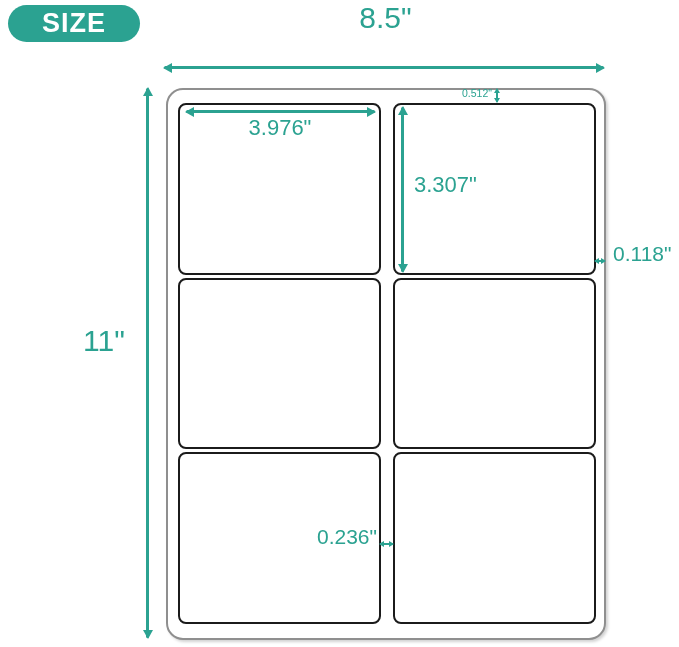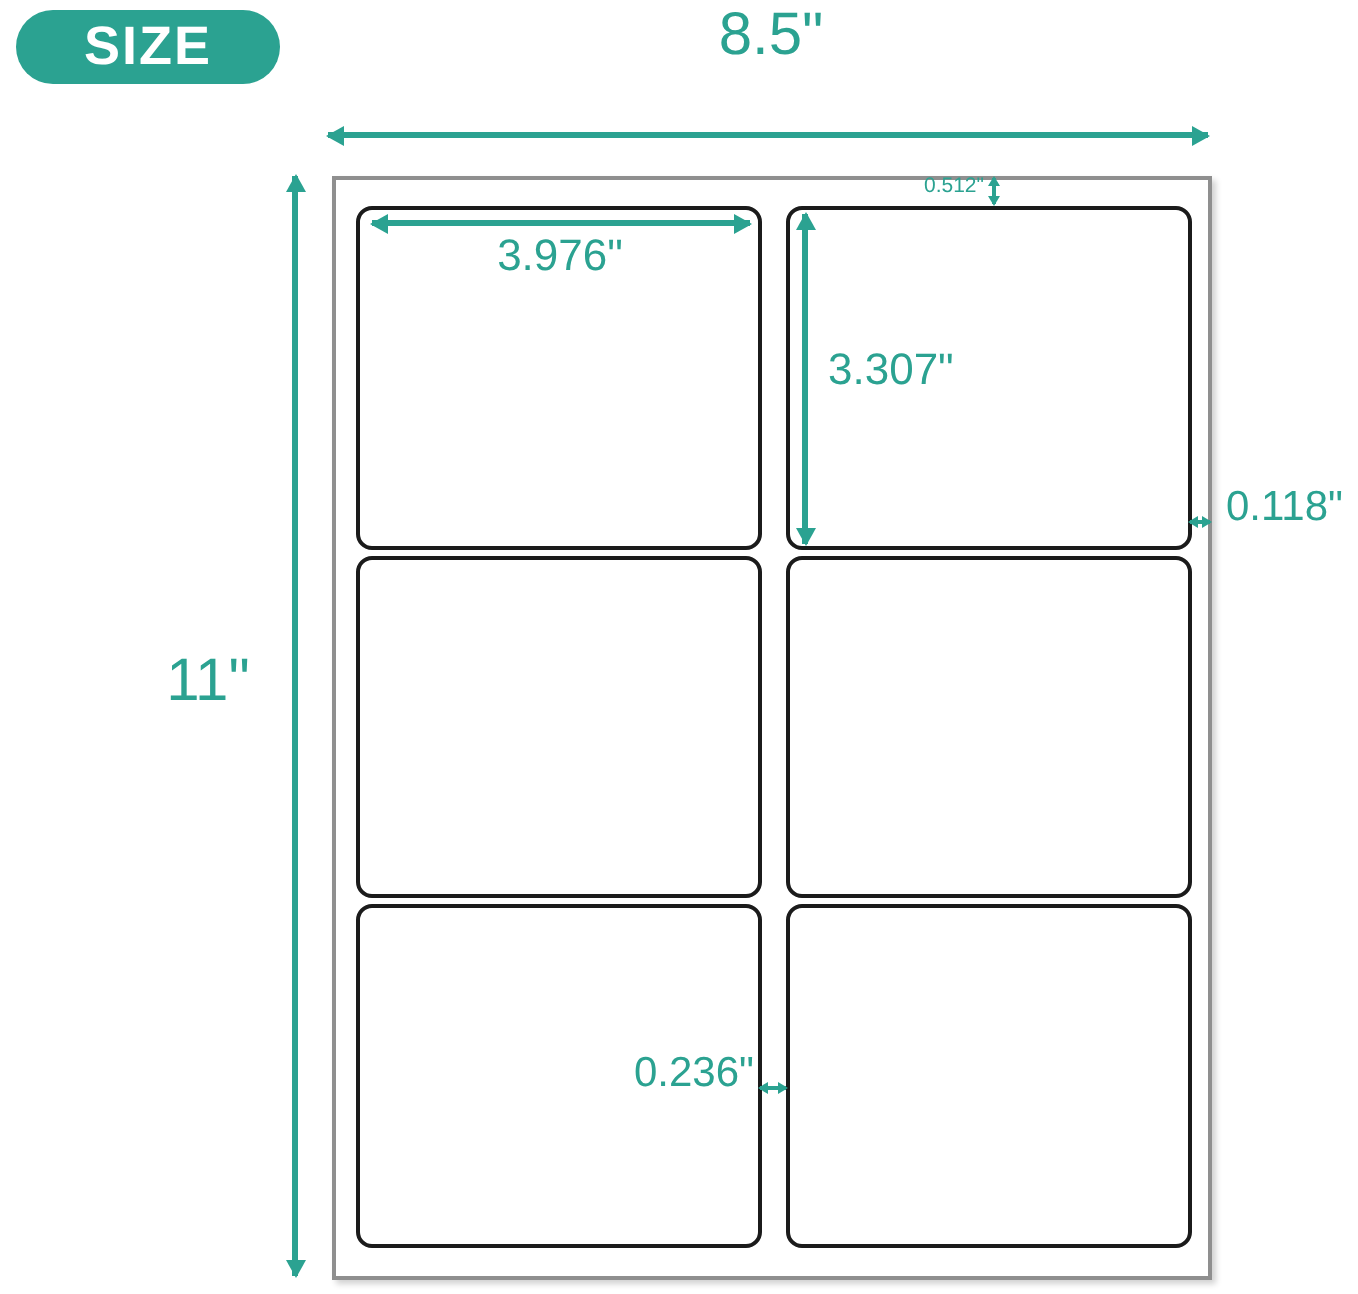--- a/index.html
+++ b/index.html
@@ -2,21 +2,21 @@
 <html style="--accent-teal: #2BA291; --badge-text: #FFFFFF; --label-border: #1B1B1B; --sheet-border: #8F8F8F; --background: #FFFFFF;"><head>
 <meta charset="utf-8">
 <style>
   :root{
     --accent-teal:#2BA291;
     --badge-text:#FFFFFF;
     --label-border:#1B1B1B;
     --sheet-border:#8F8F8F;
     --background:#FFFFFF;
   }
-  *{margin:0;padding:0;box-sizing:border-box;}
+  *{margin:0;padding:0;box-sizing:border-box;border-radius:17px;}
   html,body{background:var(--background);}
   body{
     width:679px;height:647px;position:relative;overflow:hidden;
     font-family:"Liberation Sans", sans-serif;
   }
   .canvas{position:absolute;inset:0;}
 
   
   .size-badge{
     position:absolute;left:8px;top:5px;width:132px;height:37px;

